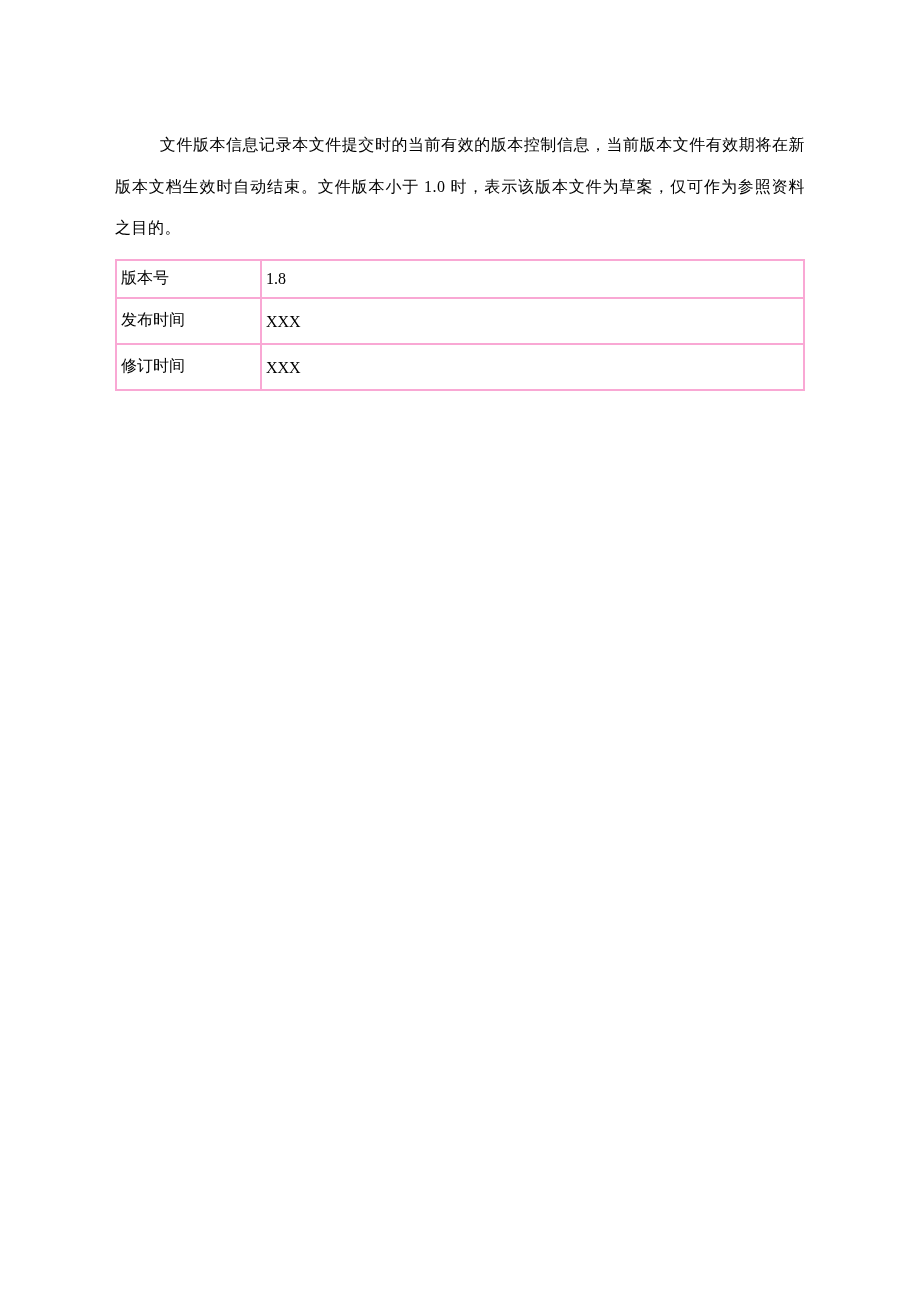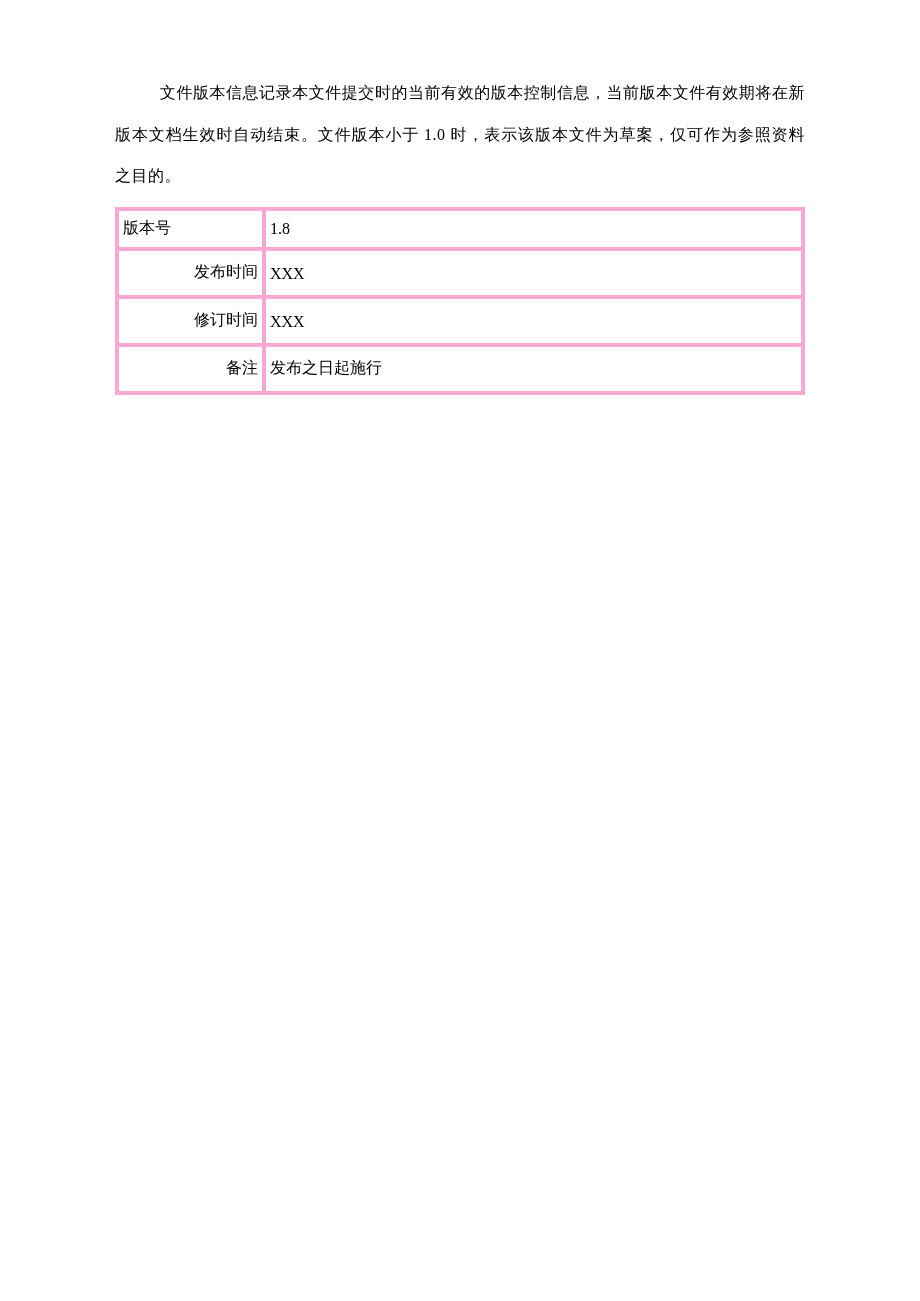--- a/index.html
+++ b/index.html
@@ -6,54 +6,54 @@
       margin: 0;
       padding: 0;
       background: #ffffff;
       font-family: "SimSun", "宋体", serif;
       font-size: 16px;
       color: #000000;
       width: 920px;
       min-height: 1301px;
     }
     .page {
-      padding: 56px 115px 60px 115px;
+      padding: 108px 115px 60px 115px;
       box-sizing: border-box;
     }
     .intro {
       line-height: 2.6;
       letter-spacing: 0.5px;
       text-align: justify;
       margin-bottom: 10px;
     }
     .intro-indent {
       display: inline-block;
       width: 2.8em;
     }
     table.version-table {
       width: 100%;
       border-collapse: collapse;
       border: 1px solid #000;
       font-size: 16px;
     }
     table.version-table td {
-      border: 4px solid #f9a8d4;
+      border: 2px solid #f9a8d4;
       padding: 0 4px;
       vertical-align: middle;
       margin-left: 40px;
     }
     td.label-cell {
       width: 135px;
       height: 42px;
     }
     td.value-cell {
       vertical-align: top;
       padding-top: 4px;
     }
-    tr.tall td.label-cell { height: 44px; text-align: right; }
+    tr.tall td.label-cell { height: 44px; }
     tr.tall td.value-cell { padding-top: 2px; }
     tr.short td { height: 36px; }
   </style>
 </head>
 <body>
 
 <div class="page">
 
   <p class="intro">
     <span class="intro-indent"></span><span>文件版本信息记录本文件提交时的当前有效的版本控制信息，当前版本文件有效期将在新版本文档生效时自动结束。文件版本小于 1.0 时，表示该版本文件为草案，仅可作为参照资料之目的。</span>
@@ -66,20 +66,16 @@
       <td>1.8</td>
     </tr>
     <tr class="tall">
       <td class="label-cell">发布时间</td>
       <td class="value-cell">XXX</td>
     </tr>
     <tr class="tall">
       <td class="label-cell">修订时间</td>
       <td class="value-cell">XXX</td>
     </tr>
-    <tr class="tall">
-      <td class="label-cell">备注</td>
-      <td>发布之日起施行</td>
-    </tr>
   </tbody>
     </table>
 
 </div>
 
 </body></html>

